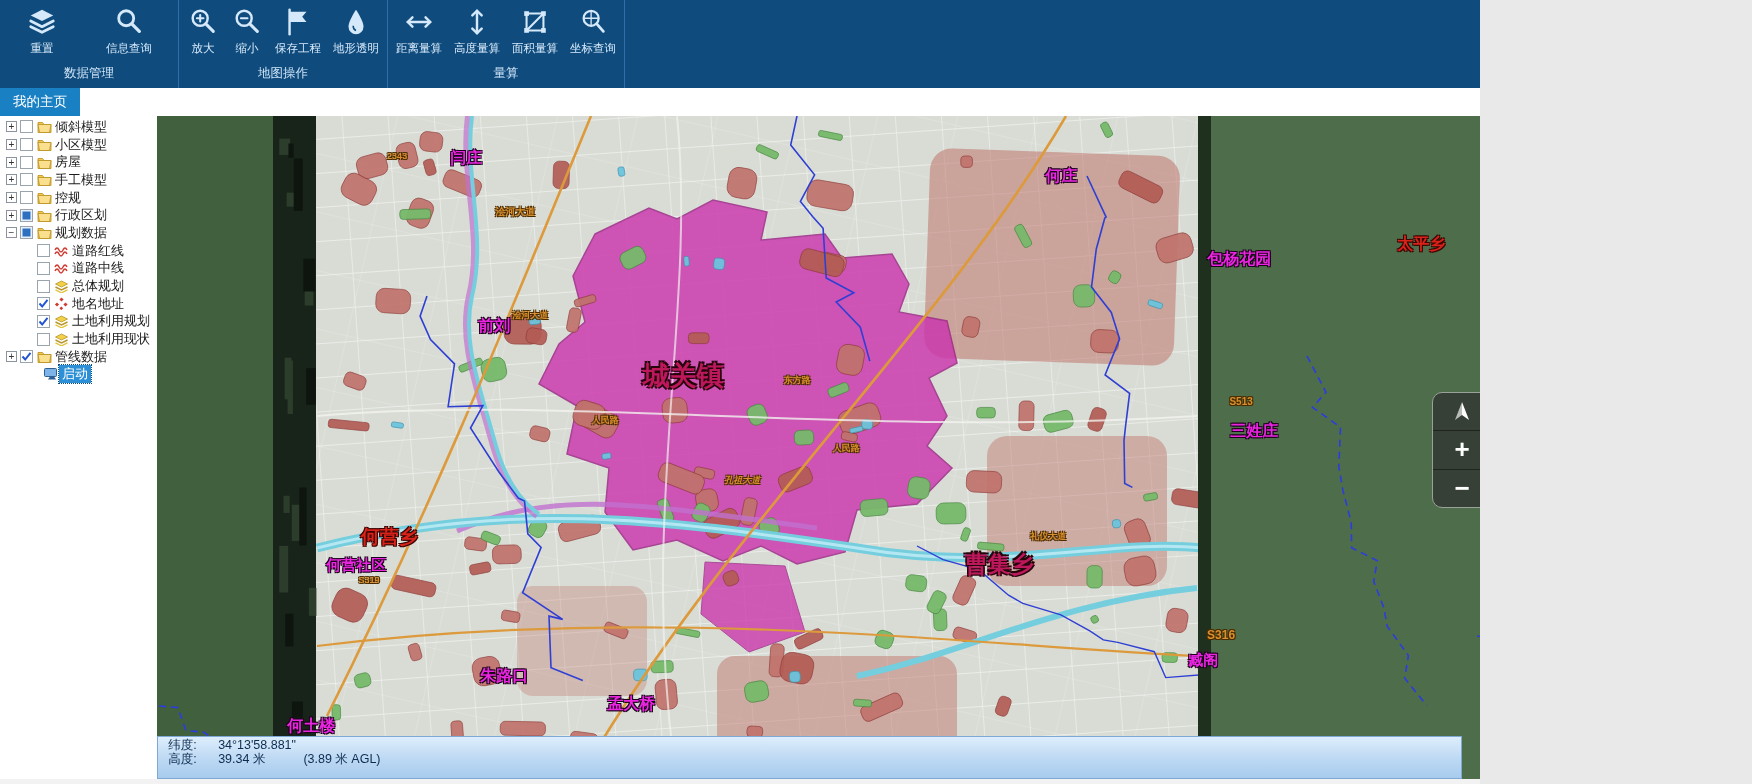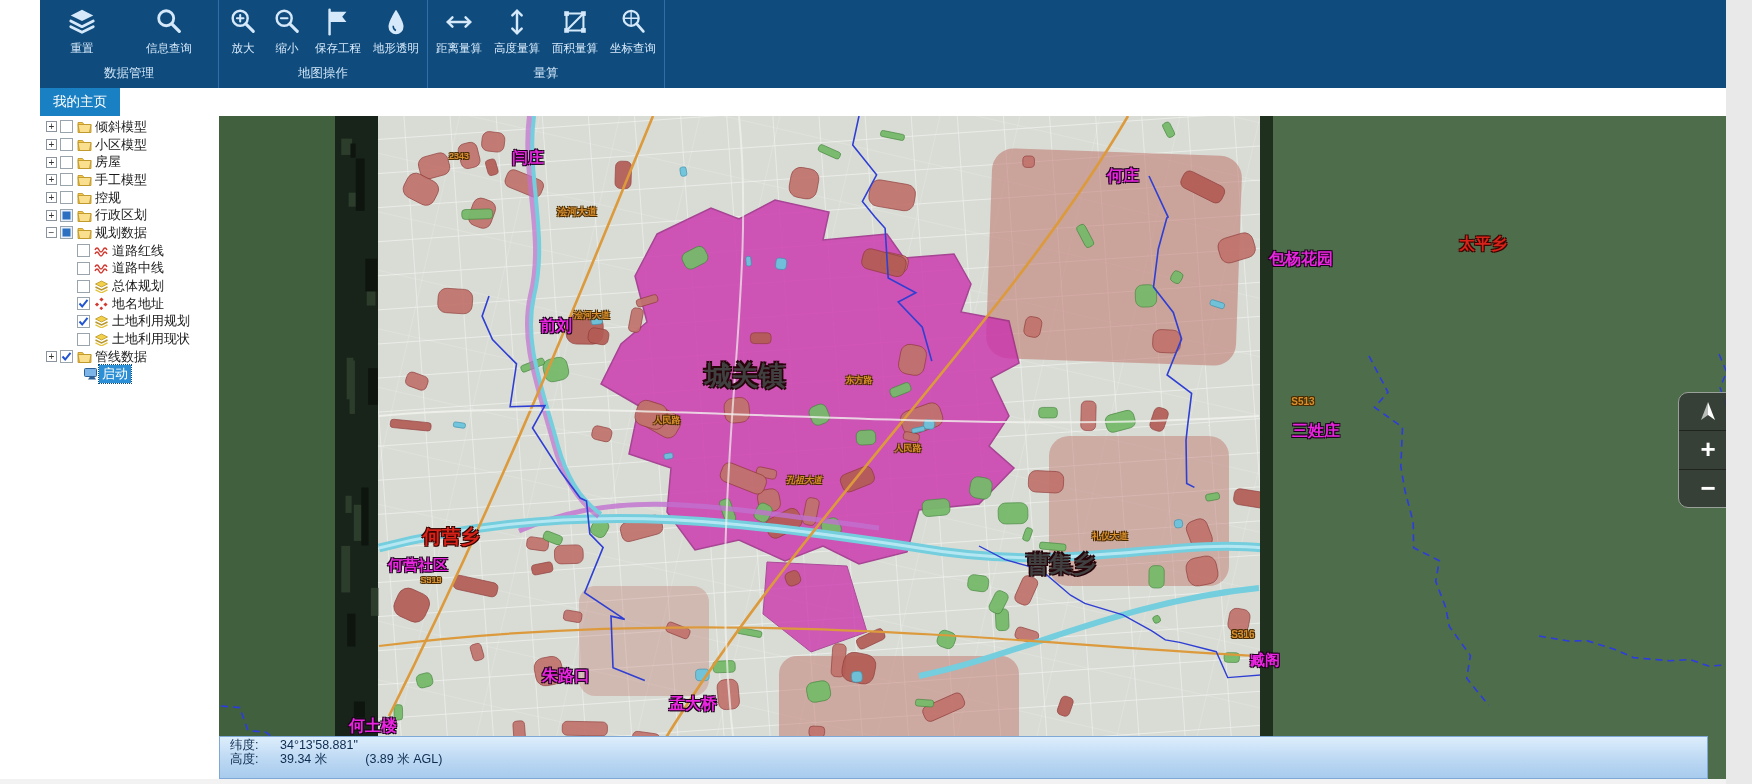--- a/index.html
+++ b/index.html
@@ -1,16 +1,16 @@
 <!DOCTYPE html>
 <html><head>
 <meta charset="utf-8">
 <style>
   html,body{margin:0;padding:0;background:#e9e9e9;font-family:"Liberation Sans",sans-serif;}
-  #app{position:relative;width:1686px;height:784px;overflow:hidden;background:#fff;padding-left:40px;}
+  #app{position:relative;width:1480px;height:784px;overflow:hidden;background:#fff;}
 
   
   #toolbar{height:88px;background:#0f4c7d;display:flex;align-items:stretch;color:#dcecfb;}
   .tb-group{display:flex;flex-direction:column;border-right:1px solid #2f6ea6;padding:0 2px;}
   .tb-buttons{display:flex;flex:1;}
   .tb-btn{display:flex;flex-direction:column;align-items:center;justify-content:flex-start;padding:6px 6px 0 6px;cursor:pointer;}
   .tb-group.wide .tb-btn{padding:6px 24px 0 24px;}
   .tb-btn .ic{width:32px;height:32px;display:flex;align-items:center;justify-content:center;}
   .tb-btn .lb{font-size:11.5px;margin-top:3px;white-space:nowrap;color:#d8eafc;}
   .tb-grouplabel{text-align:center;font-size:12.5px;padding:2px 0 6px 0;color:#cfe4f7;}
@@ -32,21 +32,21 @@
   .tlabel{padding:0 3px;}
   .tlabel.selected{background:#2d8fd5;color:#fff;outline:1px dotted #0b4c7e;}
 
   
   #map{position:relative;width:1566px;height:668px;background:#d9dcd5;overflow:hidden;}
   #map svg.base{position:absolute;left:0;top:0;}
   #map-labels{position:absolute;left:0;top:0;width:100%;height:100%;pointer-events:none;}
   .maplabel{position:absolute;font-weight:bold;line-height:1;transform:translate(-50%,-50%);white-space:nowrap;margin-top:32px;}
   .maplabel.magenta{color:#ea25e0;text-shadow:-1px -1px 0 #1a001a,1px -1px 0 #1a001a,-1px 1px 0 #1a001a,1px 1px 0 #1a001a;}
   .maplabel.red{color:#d8231a;text-shadow:-1px -1px 0 #3a0500,1px -1px 0 #3a0500,-1px 1px 0 #3a0500,1px 1px 0 #3a0500;}
-  .maplabel.darkred{color:#404040;text-shadow:-1.5px -1.5px 0 #26040a,1.5px -1.5px 0 #26040a,-1.5px 1.5px 0 #26040a,1.5px 1.5px 0 #26040a;}
+  .maplabel.darkred{color:#be185d;text-shadow:-1.5px -1.5px 0 #26040a,1.5px -1.5px 0 #26040a,-1.5px 1.5px 0 #26040a,1.5px 1.5px 0 #26040a;}
   .maplabel.orange{color:#d98f2d;text-shadow:-1px -1px 0 #4a2c00,1px -1px 0 #4a2c00,-1px 1px 0 #4a2c00,1px 1px 0 #4a2c00;font-weight:bold;}
 
   
   #statusbar{position:absolute;left:0;right:18px;bottom:5px;height:43px;background:linear-gradient(#ddeefc,#bcd8f3 55%,#a8cbed);border:1px solid #7ea9d6;box-sizing:border-box;padding:2px 0 0 10px;font-size:12.5px;color:#0d2c50;line-height:13.5px;}
   #statusbar .row{display:flex;}
   #statusbar .k{width:42px;flex:none;}
   #statusbar .v{margin-left:8px;}
   #statusbar .v2{margin-left:38px;}
 
   
@@ -614,21 +614,21 @@
           <div class="maplabel magenta" style="left: 1097px; top: 283px; font-size: 16px;">三姓庄</div>
           <div class="maplabel orange" style="left: 448px; top: 272px; font-size: 9px;">人民路</div>
           <div class="maplabel orange" style="left: 689px; top: 300px; font-size: 9px;">人民路</div>
           <div class="maplabel orange" style="left: 640px; top: 232px; font-size: 9px;">东方路</div>
           <div class="maplabel orange" style="left: 585px; top: 332px; font-size: 9px; font-style: italic;">孔祖大道</div>
           <div class="maplabel red" style="left: 232px; top: 388px; font-size: 19px; text-align: right;">何营乡</div>
           <div class="maplabel magenta" style="left: 199px; top: 416px; font-size: 15px;">何营社区</div>
           <div class="maplabel orange" style="left: 212px; top: 432px; font-size: 9px;">S319</div>
           <div class="maplabel orange" style="left: 891px; top: 388px; font-size: 9px;">礼仪大道</div>
           <div class="maplabel darkred" style="left: 842px; top: 416px; font-size: 23px;">曹集乡</div>
-          <div class="maplabel orange" style="left: 1024px; top: 487px; font-size: 10px; text-align: center;">S316</div>
+          <div class="maplabel orange" style="left: 1064px; top: 487px; font-size: 12px; text-align: center;">S316</div>
           <div class="maplabel magenta" style="left: 1046px; top: 511px; font-size: 15px;">臧阁</div>
           <div class="maplabel magenta" style="left: 347px; top: 528px; font-size: 16px;">朱路口</div>
           <div class="maplabel magenta" style="left: 474px; top: 556px; font-size: 16px;">孟大桥</div>
           <div class="maplabel magenta" style="left: 154px; top: 578px; font-size: 16px;">何土楼</div>
         </div>
 
       <div id="statusbar">
         <div class="row">
           <span class="k">纬度:</span>
           <span class="v">34°13'58.881"</span>

